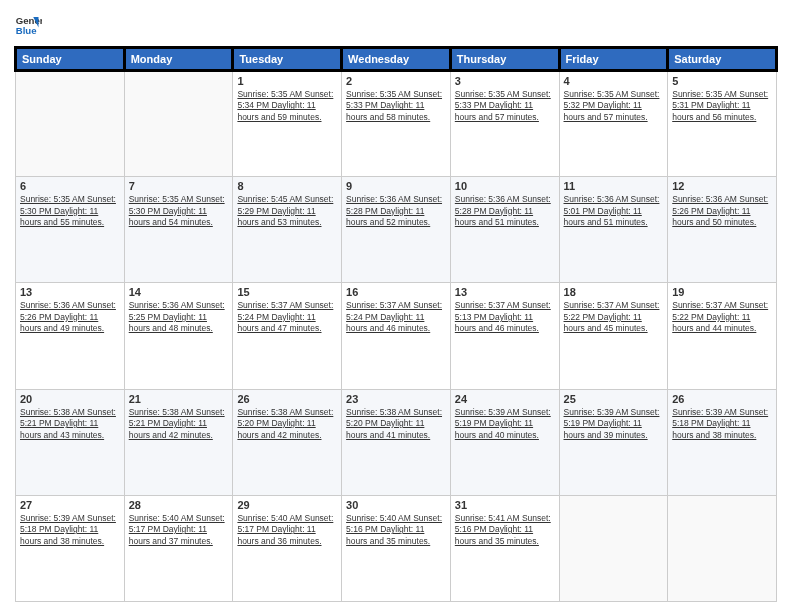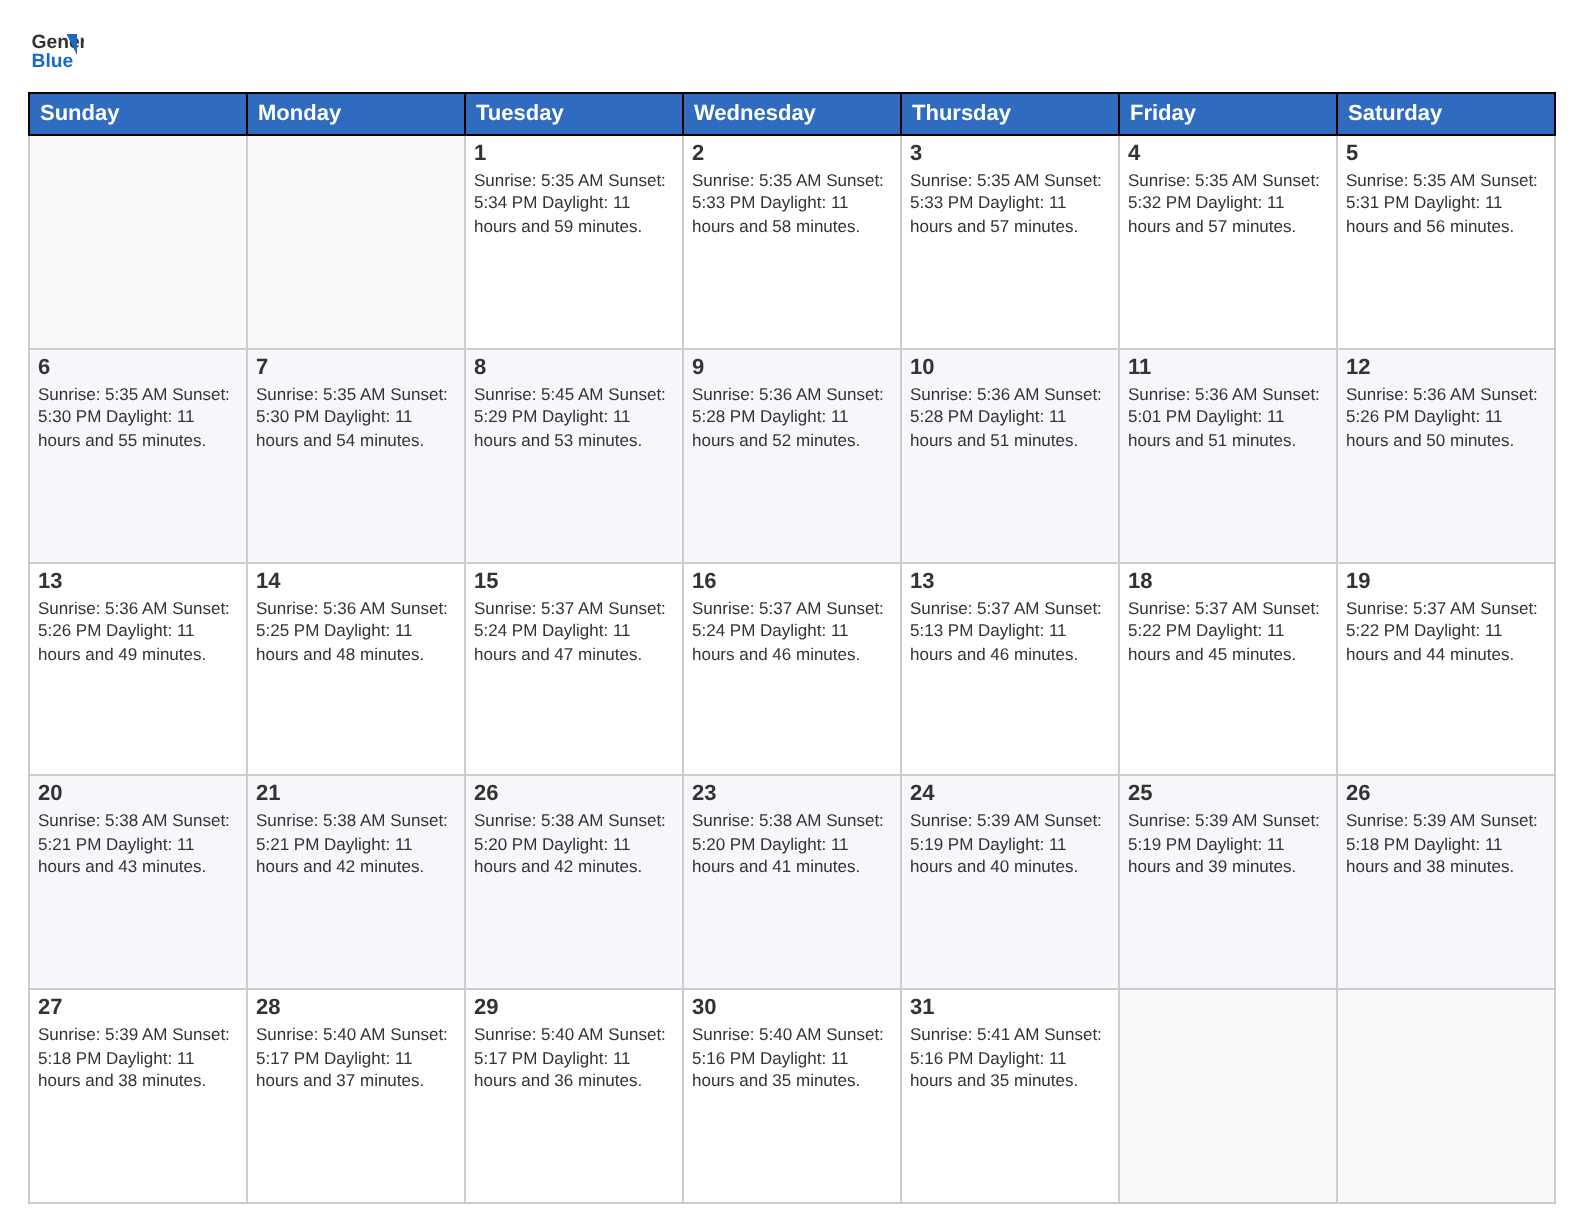--- a/index.html
+++ b/index.html
@@ -51,21 +51,21 @@
       width: 100%;
       table-layout: fixed;
     }
     .calendar th {
       background: #2f6bbf;
       color: #fff;
       font-size: 11px;
       font-weight: bold;
       padding: 4px 5px;
       text-align: left;
-      border: 1px solid #000000;
+      border: 3px solid #000000;
     }
     .calendar td {
       border: 1px solid #ccc;
       vertical-align: top;
       padding: 3px 4px;
       font-size: 9px;
       color: #333;
       height: 82px;
     }
     .calendar tr:nth-child(even) td {
@@ -77,20 +77,21 @@
     .day-num {
       font-size: 11px;
       font-weight: bold;
       display: block;
       margin-bottom: 2px;
     }
     .day-info {
       font-size: 8.5px;
       line-height: 1.35;
       color: #333;
+      text-decoration: underline;
     }
     .empty { background: #f9f9f9 !important; }
   </style>
 </head>
 <body>
 
 <div class="page">
   <div class="header">
     <div class="logo">
       <svg class="logo-icon" viewBox="0 0 32 32">

